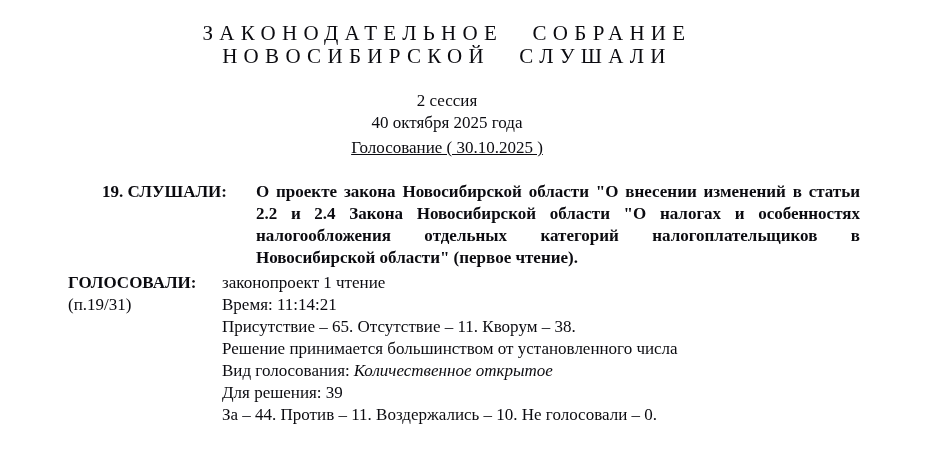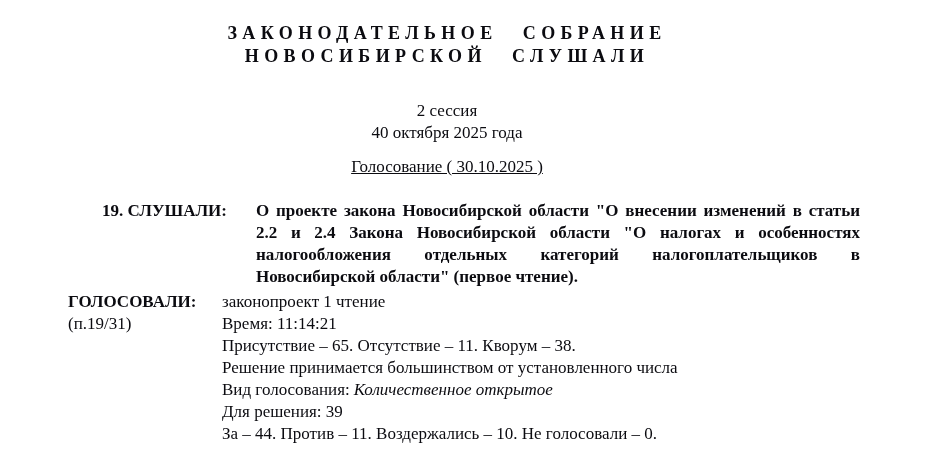--- a/index.html
+++ b/index.html
@@ -16,34 +16,34 @@
     font-size: 17px;
   }
   .doc {
     margin-left: 68px;
     width: 758px;
     padding-top: 22px;
     box-sizing: border-box;
   }
   .title {
     text-align: center;
-    font-weight: bold;
-    font-size: 18px;
+    font-weight: normal;
+    font-size: 21px;
     line-height: 23px;
     letter-spacing: 0.30em;
     word-spacing: 0.85em;
   }
   .session-block {
     text-align: center;
-    margin-top: 32px;
+    margin-top: 22px;
     line-height: 22px;
   }
   .vote-heading {
     text-align: center;
-    margin-top: 12px;
+    margin-top: 3px;
     line-height: 22px;
   }
   .vote-heading .u {
     text-decoration: underline;
   }
   .row {
     display: flex;
     line-height: 22px;
   }
   .agenda-row { margin-top: 22px; margin-left: 34px; }

